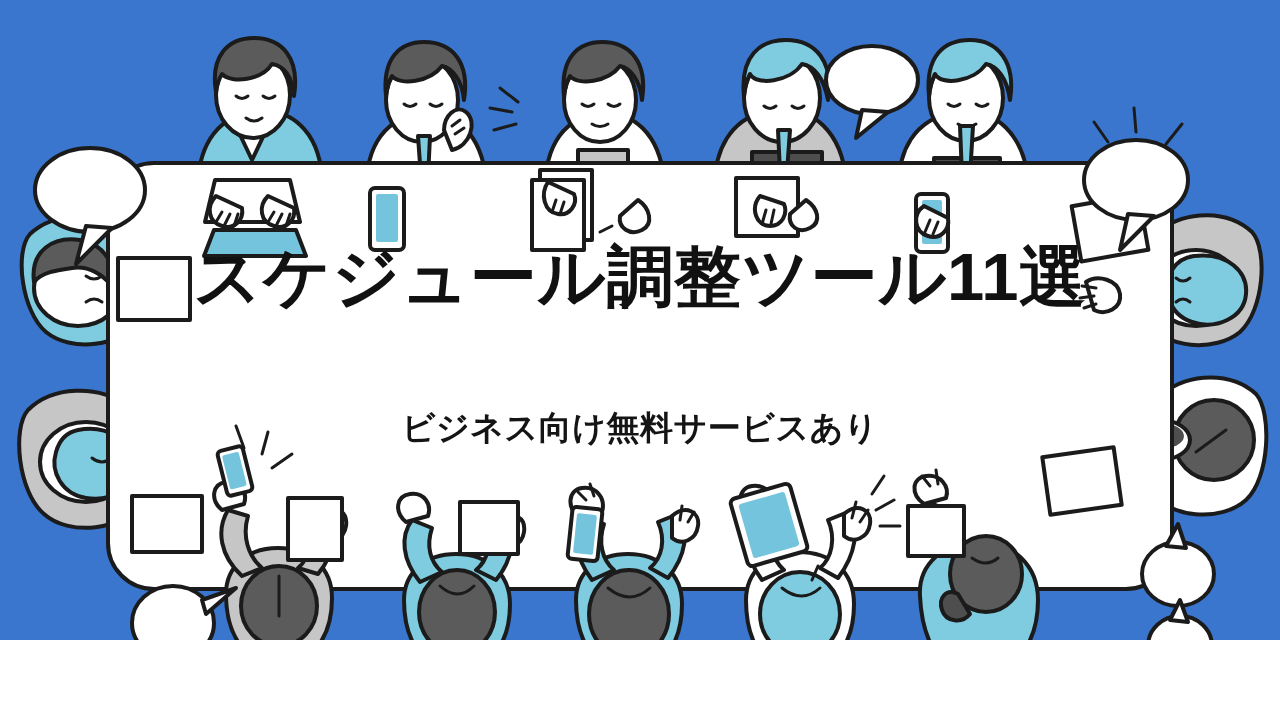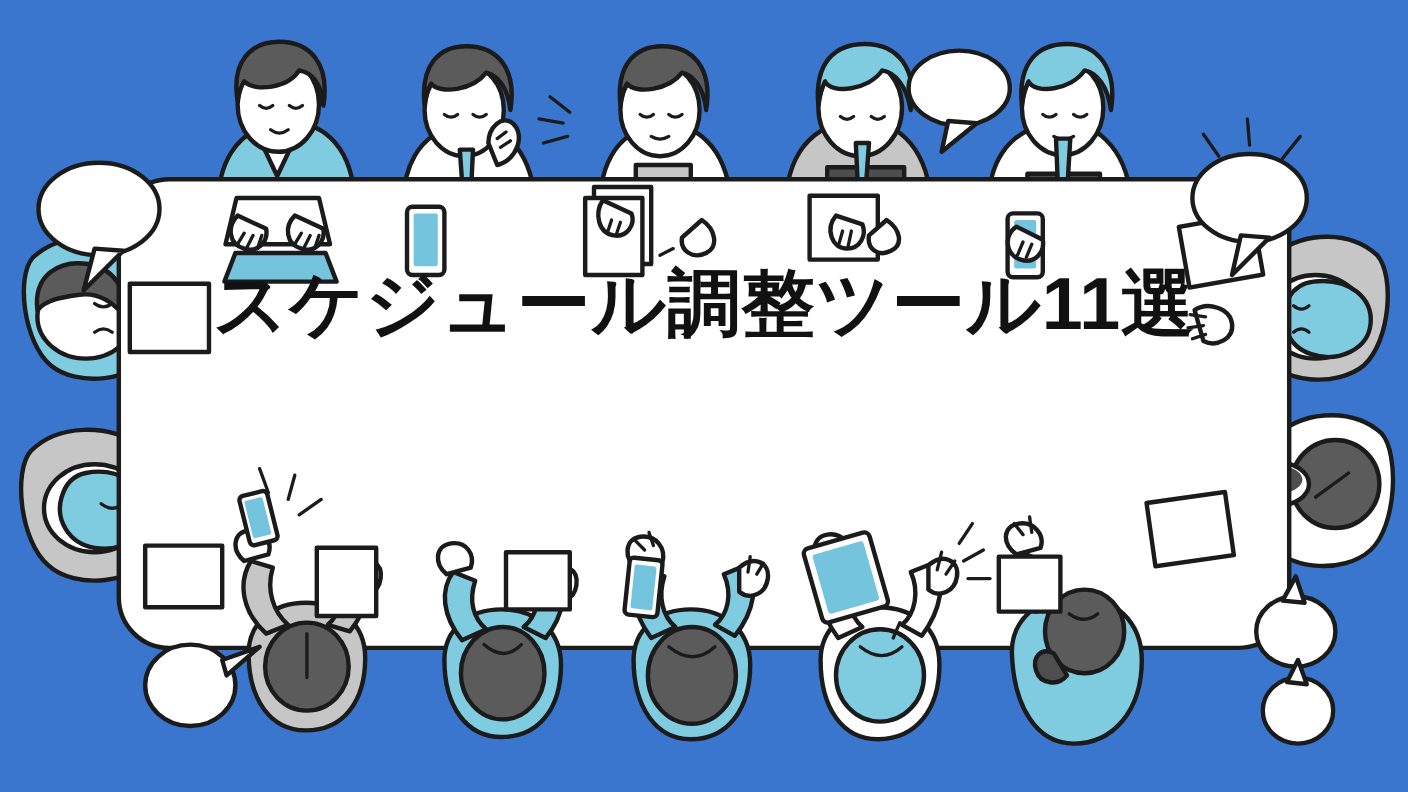--- a/index.html
+++ b/index.html
@@ -3,21 +3,21 @@
 <meta charset="utf-8">
 <style>
   html, body {
     margin: 0;
     padding: 0;
     background: #ffffff;
   }
   #stage {
     position: relative;
     width: 1280px;
-    height: 720px;
+    height: 640px;
     overflow: hidden;
     font-family: "Liberation Sans", "DejaVu Sans", sans-serif;
   }
   #bg {
     position: absolute;
     inset: 0;
     background: #3a76ce;
   }
   #art {
     position: absolute;
@@ -389,14 +389,15 @@
           <ellipse class="w ol" cx="173" cy="623" rx="41" ry="37"></ellipse>
           <path class="w ol" d="M202 600 L236 588 L206 614 Z"></path>
         </g>
       </g>
 
     </g>
   </svg>
 
   <div id="text-layer">
     <div class="title">スケジュール調整ツール11選</div>
+    <div class="subtitle">ビジネス向け無料サービスあり</div>
   </div>
 </div>
 
 </body></html>

